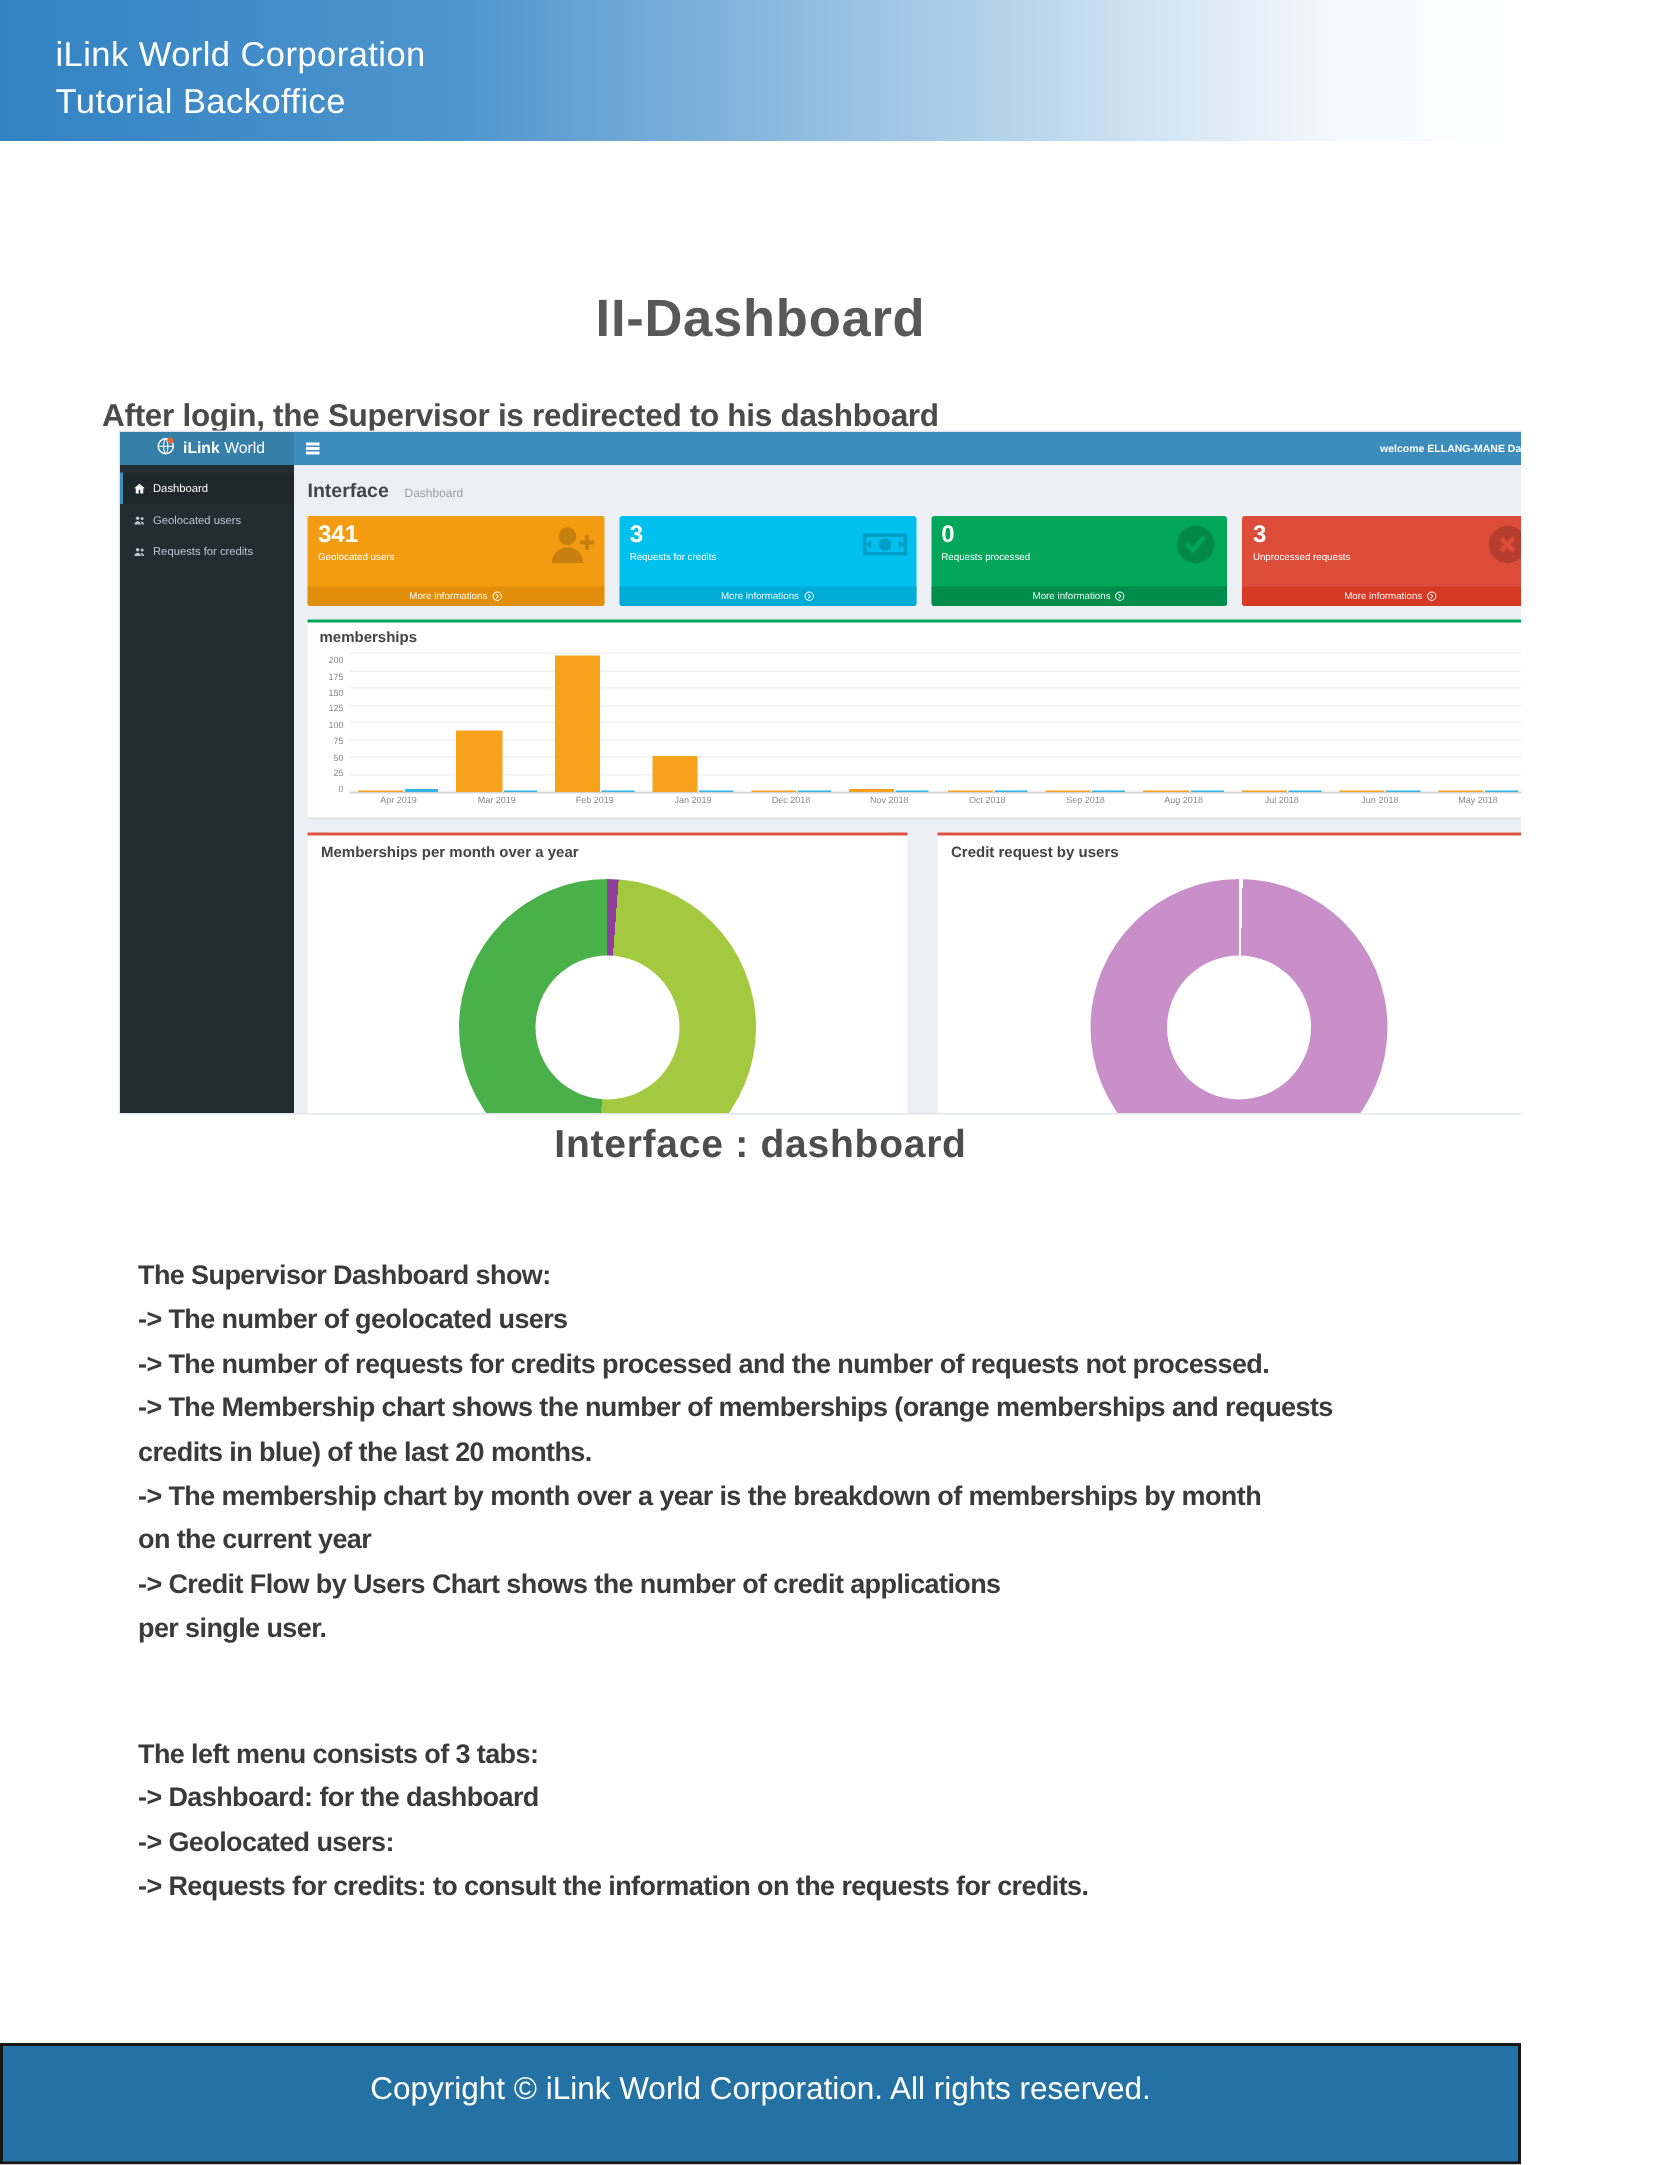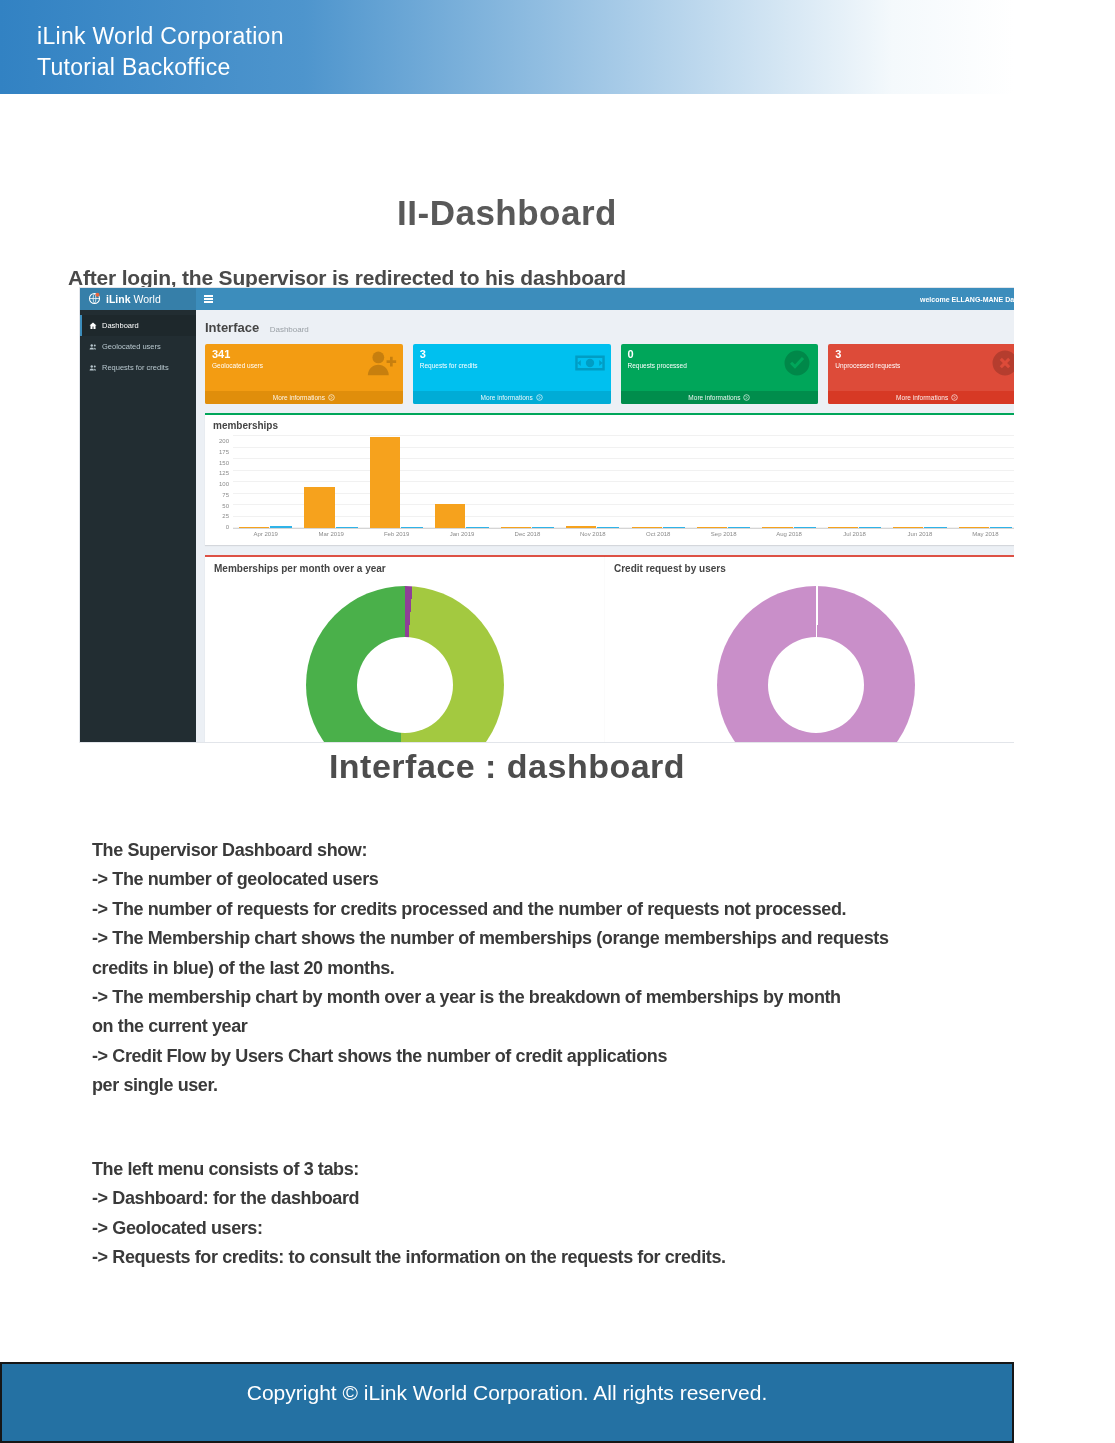--- a/index.html
+++ b/index.html
@@ -15,21 +15,21 @@
   .doc-title{position:absolute;top:170px;left:0;width:100%;text-align:center;
     font-size:35px;font-weight:bold;color:#595959;letter-spacing:.5px;}
   .intro{position:absolute;left:68px;top:245px;font-size:21px;font-weight:bold;
     color:#4a4a4a;letter-spacing:-.2px;}
 
   
   .shot{position:absolute;left:80px;top:288px;width:955px;height:454px;background:#ecf0f5;
         overflow:hidden;box-shadow:0 0 0 1px #e2e5ea;}
   .shot-nav{position:absolute;top:0;left:0;right:0;height:22px;background:#3c8dbc;display:flex;}
   .logo{width:116px;height:22px;background:#367fa9;color:#fff;display:flex;align-items:center;
-        gap:5px;padding-left:8px;box-sizing:border-box;font-size:10.5px;}
+        gap:5px;padding-left:24px;box-sizing:border-box;font-size:10.5px;}
   .logo svg{width:13px;height:13px;}
   .brand-bold{font-weight:bold;}
   .brand-reg{margin-left:3px;}
   .navmain{flex:1;display:flex;align-items:center;justify-content:space-between;padding:0 8px;}
   .burger i{display:block;width:9px;height:1.5px;background:#fff;margin:1.5px 0;}
   .welcome{font-size:7px;font-weight:bold;color:#fff;}
 
   .side{position:absolute;left:0;top:22px;width:116px;bottom:0;background:#222d32;padding-top:5px;box-sizing:border-box;}
   .side-item{display:flex;align-items:center;gap:5px;height:21px;padding-left:9px;
              font-size:7.5px;color:#b8c7ce;cursor:pointer;}
@@ -37,21 +37,21 @@
   .sicon{display:inline-flex;}
   .sicon svg{width:8px;height:8px;fill:currentColor;}
 
   .content{position:absolute;left:116px;top:22px;right:0;bottom:0;padding:6px 9px;box-sizing:border-box;}
   .crumb{margin:2px 0 8px;}
   .crumb .h{font-size:13px;font-weight:bold;color:#454545;}
   .crumb .s{font-size:8px;color:#9aa0a6;margin-left:6px;}
 
   .cards{display:grid;grid-template-columns:repeat(4,1fr);gap:10px;height:60px;margin-bottom:9px;}
   .stat-card{position:relative;border-radius:2px;color:#fff;overflow:hidden;}
-  .sc-value{font-size:11px;font-weight:bold;padding:4px 0 0 7px;}
+  .sc-value{font-size:16px;font-weight:bold;padding:4px 0 0 7px;}
   .sc-label{font-size:6.5px;padding:2px 0 0 7px;}
   .sc-icon{position:absolute;top:4px;right:5px;width:32px;height:30px;}
   .sc-icon svg{width:100%;height:100%;fill:rgba(0,0,0,.18);}
   .sc-footer{position:absolute;left:0;right:0;bottom:0;height:13px;display:flex;align-items:center;
              justify-content:center;gap:3px;font-size:6.5px;color:rgba(255,255,255,.92);cursor:pointer;}
   .sc-arrow{display:inline-flex;color:rgba(255,255,255,.92);}
   .sc-arrow svg{width:7px;height:7px;}
 
   .panel{background:#fff;box-shadow:0 1px 1px rgba(0,0,0,.1);box-sizing:border-box;}
   .members{border-top:2px solid #00a65a;height:132px;padding:5px 8px 0;margin-bottom:10px;}
@@ -63,29 +63,29 @@
   .plotwrap{flex:1;position:relative;}
   .plot{position:relative;height:92px;border-bottom:1px solid #d5d5d5;}
   .gridline{position:absolute;left:0;right:0;height:1px;background:#f1f1f1;}
   .groups{position:absolute;left:0;right:0;top:0;bottom:0;display:flex;align-items:flex-end;}
   .group{flex:1;display:flex;align-items:flex-end;justify-content:center;gap:1px;height:100%;}
   .bar{min-height:1px;}
   .bar.s0{width:46%;} .bar.s1{width:34%;}
   .xlabels{display:flex;}
   .xlabel{flex:1;text-align:center;font-size:6px;color:#8a8a8a;padding-top:2px;}
 
-  .donutrow{display:grid;grid-template-columns:400px 1fr;}
+  .donutrow{display:grid;grid-template-columns:400px 1fr;gap:20px;}
   .donut-panel{border-top:2px solid #dd5145;height:200px;padding:6px 9px;}
   .donut{width:198px;height:198px;border-radius:50%;margin:12px auto 0;position:relative;}
   .hole{position:absolute;left:50%;top:50%;width:96px;height:96px;margin:-48px 0 0 -48px;
         border-radius:50%;background:#fff;}
 
   
   .caption{position:absolute;top:747px;left:0;width:100%;text-align:center;
-           font-size:34px;font-weight:bold;color:#4d4d4d;letter-spacing:.5px;}
+           font-size:26px;font-weight:bold;color:#4d4d4d;letter-spacing:.5px;}
   .bodytext{position:absolute;left:92px;font-size:18px;font-weight:bold;color:#3a3a3a;
             letter-spacing:-.4px;line-height:29.4px;}
   #para1{top:836px;} #para2{top:1155px;}
 
   .doc-footer{position:absolute;left:0;right:0;top:1362px;bottom:0;background:#2471a3;
               border:2px solid #161616;display:flex;align-items:center;justify-content:center;
               padding-bottom:20px;box-sizing:border-box;color:#fff;font-size:21px;}
 </style>
 </head>
 <body>

